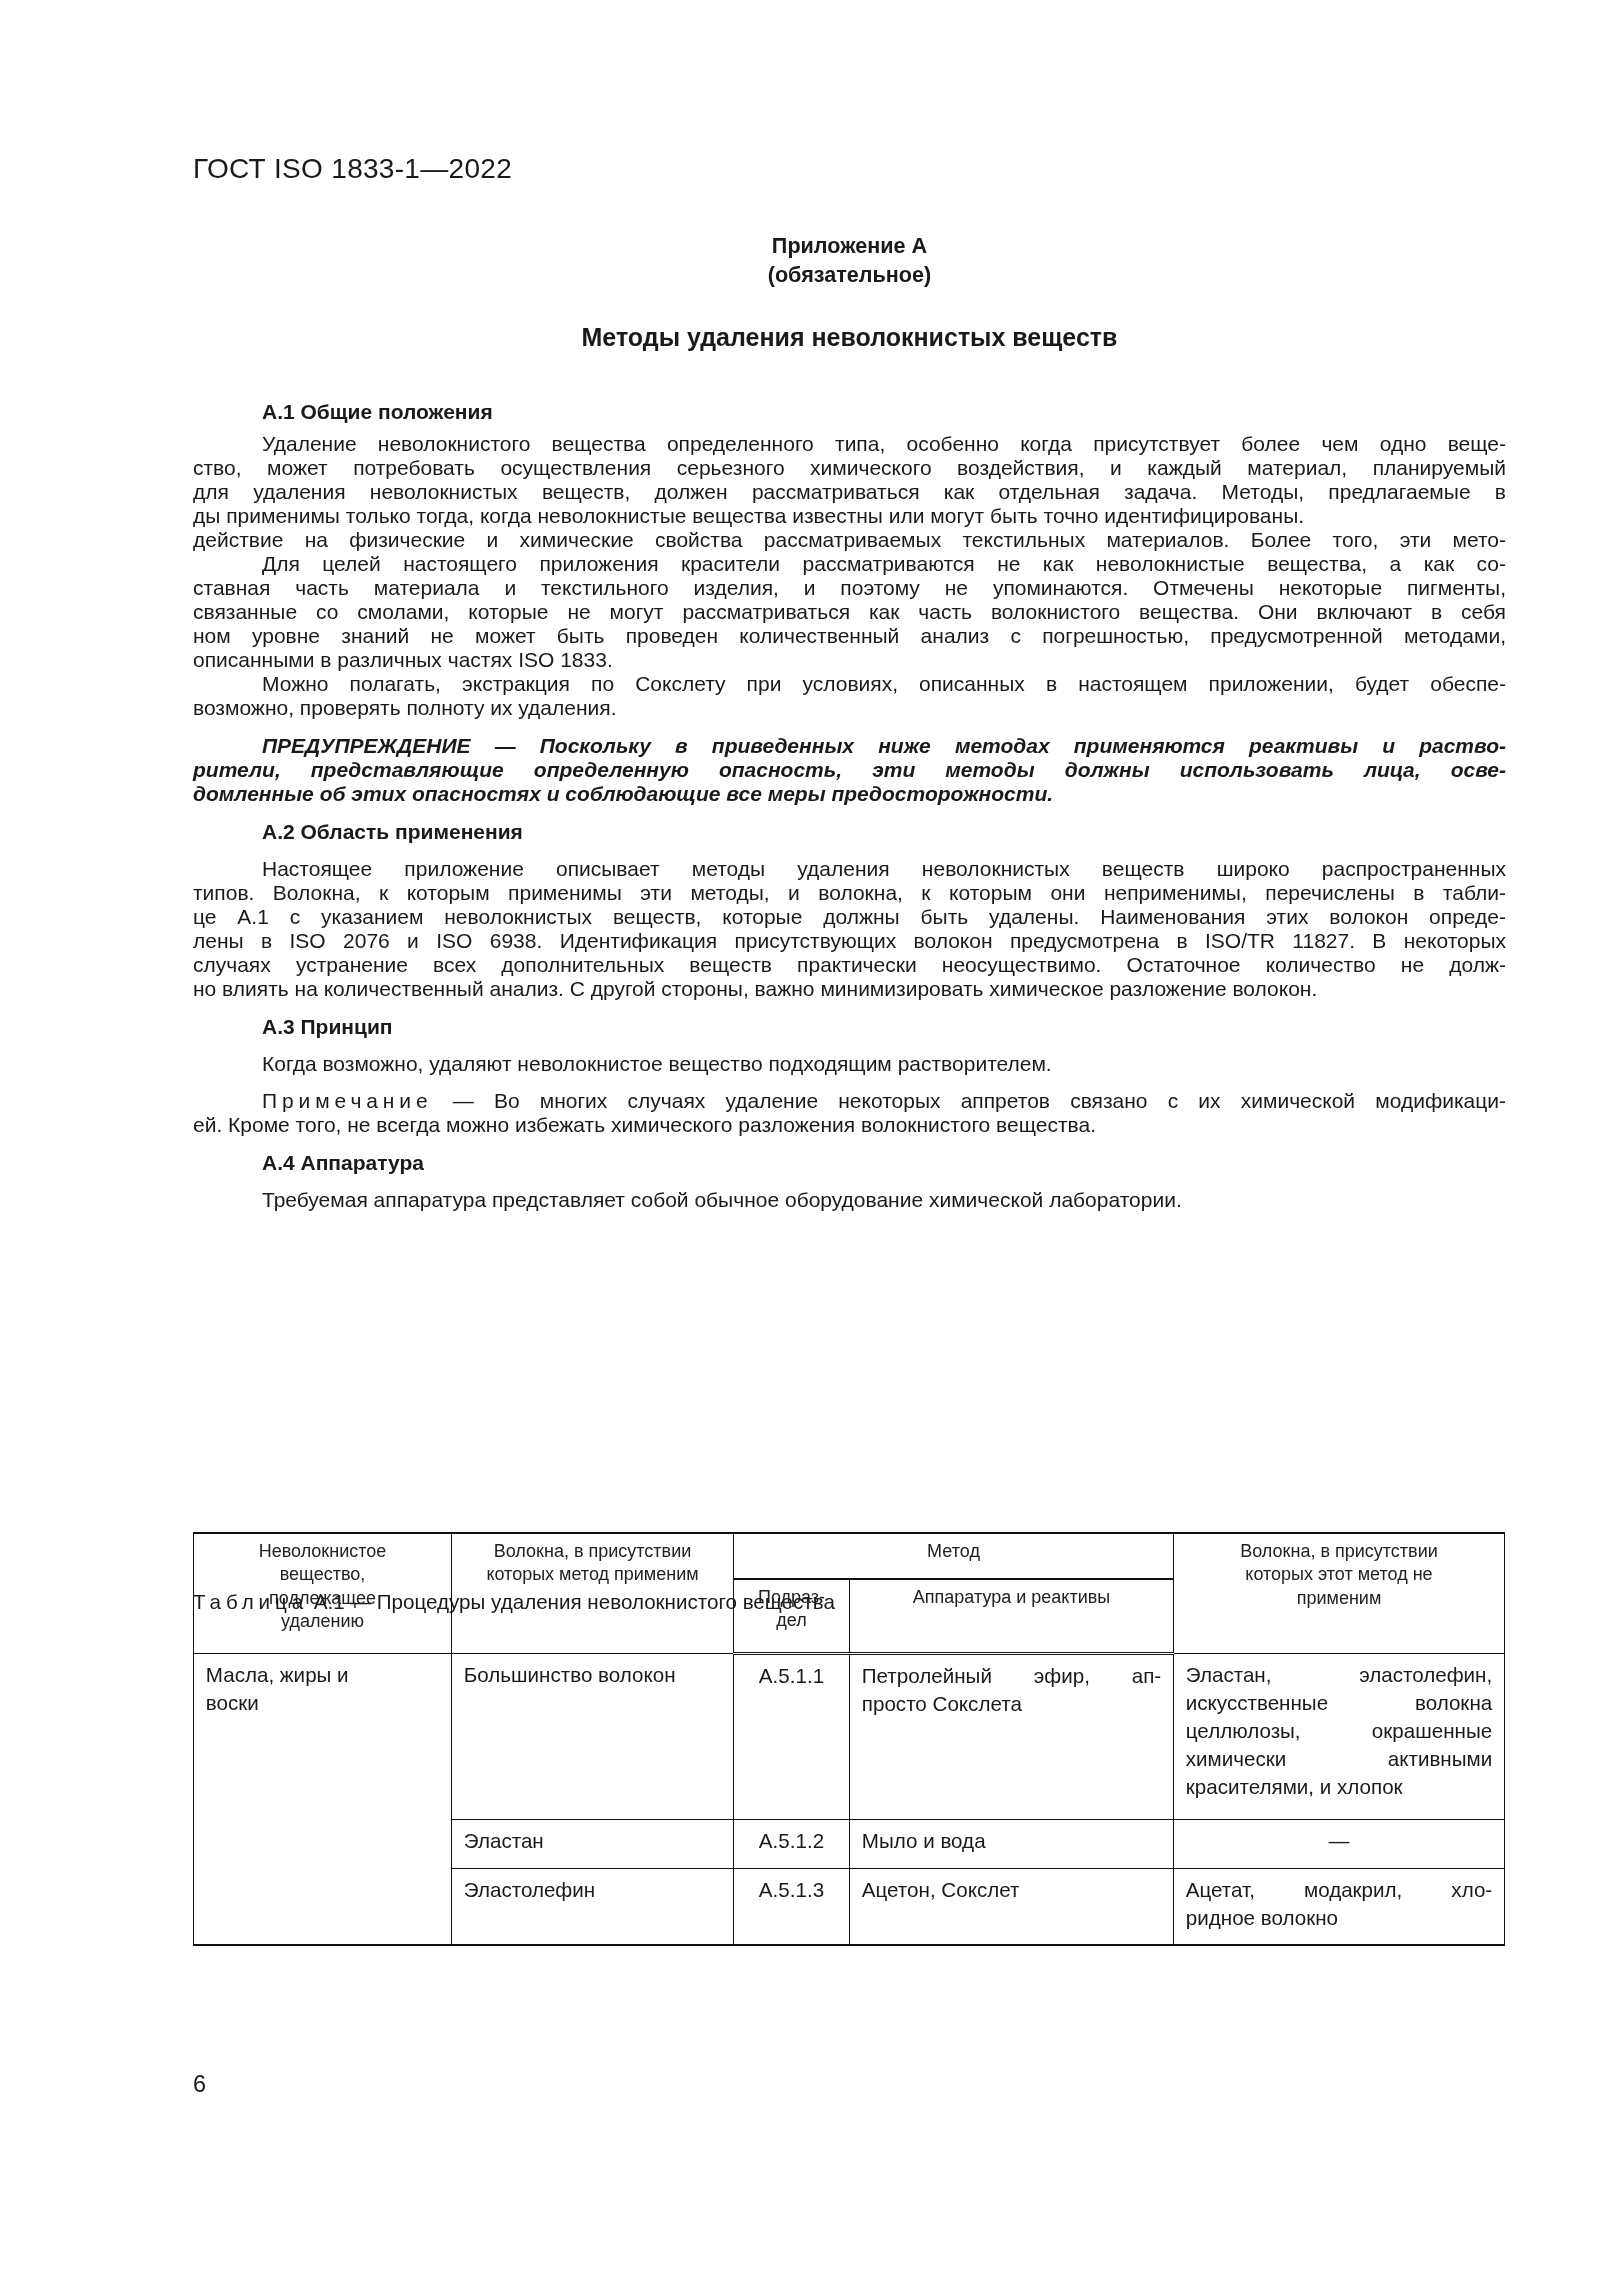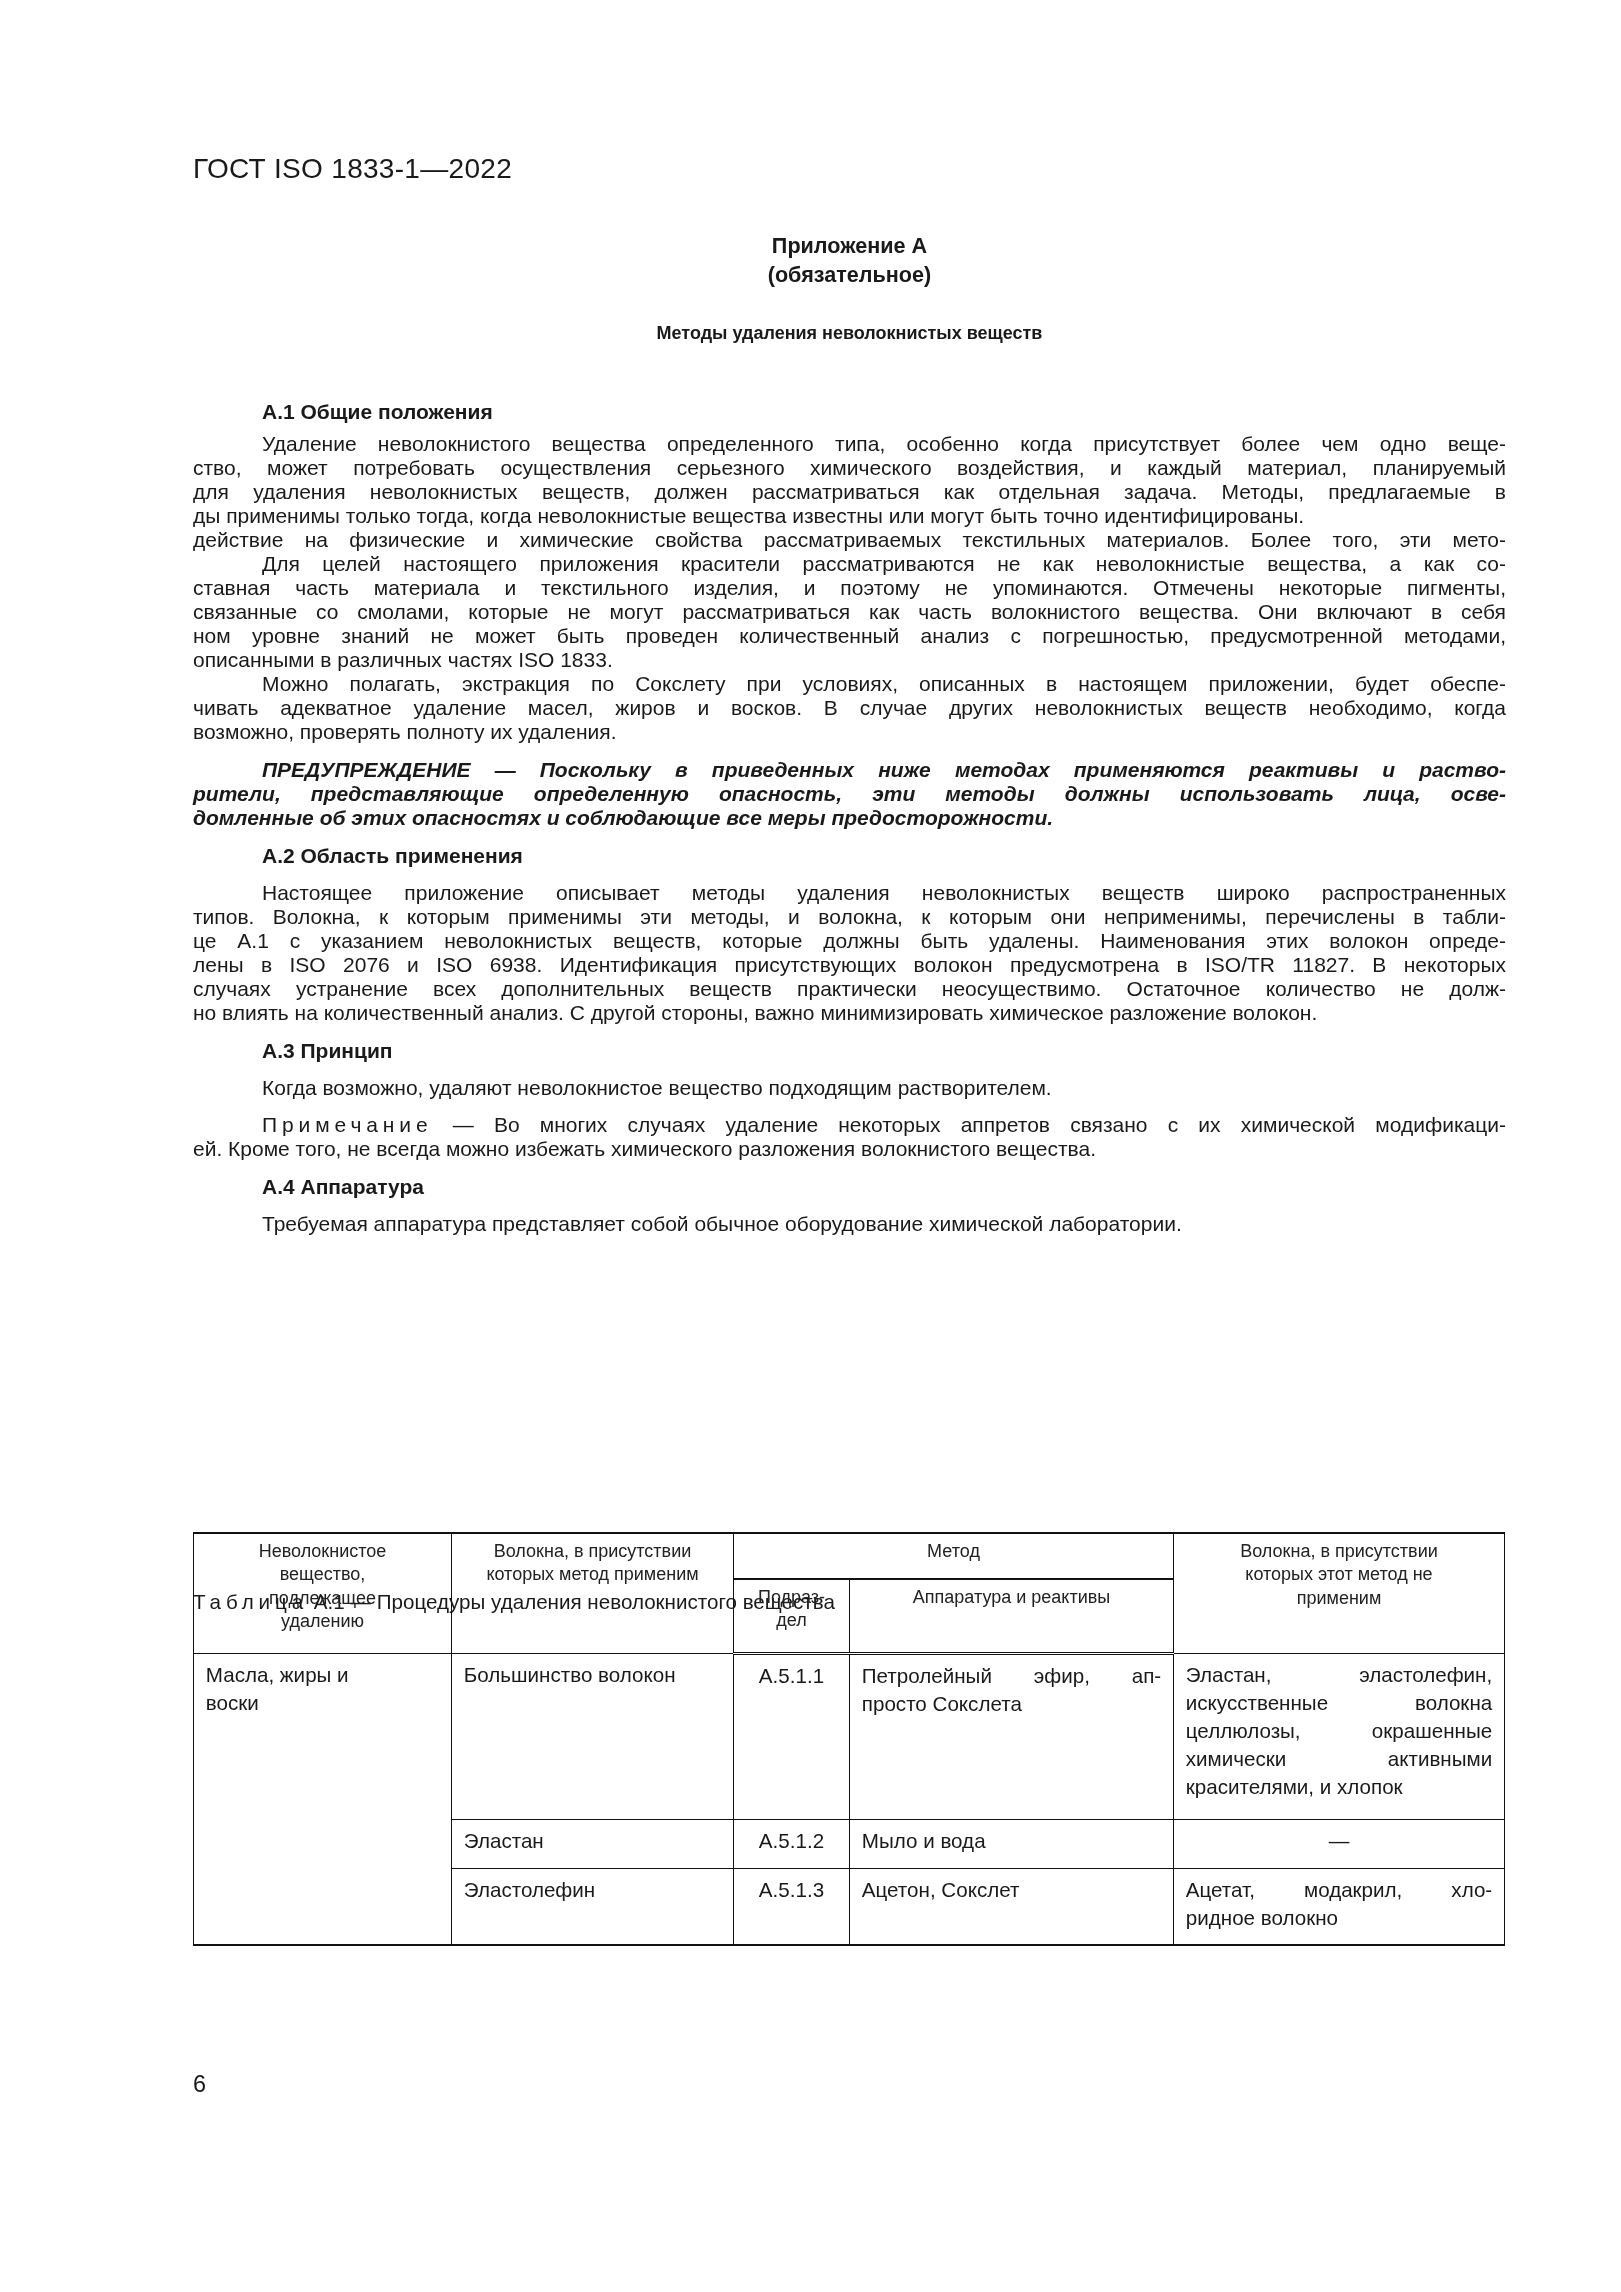--- a/index.html
+++ b/index.html
@@ -2,21 +2,21 @@
 <html><head>
 <meta charset="utf-8">
 <style>
   html, body { margin: 0; padding: 0; background: #ffffff; }
   body { width: 1621px; height: 2293px; position: relative; overflow: hidden;
          font-family: "Liberation Sans", "DejaVu Sans", sans-serif; color: #1a1a1a; }
   .abs { position: absolute; }
   .doc-code { left: 193px; top: 153px; font-size: 28px; font-weight: normal; letter-spacing: 0.3px; }
   .center { left: 193px; width: 1313px; text-align: center; font-weight: bold; }
   .annex { top: 231px; font-size: 21.6px; line-height: 29px; }
-  .title { top: 323px; font-size: 18px; }
+  .title { top: 323px; font-size: 25px; }
   .col { left: 193px; width: 1313px; font-size: 21px; line-height: 24px; }
   .ln { display: block; white-space: nowrap; text-align: justify; text-align-last: justify; height: 24px; }
   .ln.last { text-align-last: left; }
   .ln.indent { padding-left: 69px; }
   .sec-h { font-weight: bold; padding-left: 69px; height: 23.5px; }
   .gap-s { height: 8.8px; }
   .gap-m { height: 13.7px; }
   .warn .ln { font-weight: bold; font-style: italic; }
   .spaced { letter-spacing: 4.9px; }
   .caption { left: 193px; top: 1590px; font-size: 20.6px; }
@@ -56,21 +56,20 @@
   </div>
   <div>
     <span class="ln indent">Для целей настоящего приложения красители рассматриваются не как неволокнистые вещества, а как со-</span>
     <span class="ln">ставная часть материала и текстильного изделия, и поэтому не упоминаются. Отмечены некоторые пигменты,</span>
     <span class="ln">связанные со смолами, которые не могут рассматриваться как часть волокнистого вещества. Они включают в себя</span>
     <span class="ln">ном уровне знаний не может быть проведен количественный анализ с погрешностью, предусмотренной методами,</span>
     <span class="ln last">описанными в различных частях ISO 1833.</span>
   </div>
   <div>
     <span class="ln indent">Можно полагать, экстракция по Сокслету при условиях, описанных в настоящем приложении, будет обеспе-</span>
-    <span class="ln">чивать адекватное удаление масел, жиров и восков. В случае других неволокнистых веществ необходимо, когда</span>
     <span class="ln last">возможно, проверять полноту их удаления.</span>
   </div>
   <div class="gap-m"></div>
   <div class="warn">
     <span class="ln indent">ПРЕДУПРЕЖДЕНИЕ — Поскольку в приведенных ниже методах применяются реактивы и раство-</span>
     <span class="ln">рители, представляющие определенную опасность, эти методы должны использовать лица, осве-</span>
     <span class="ln last">домленные об этих опасностях и соблюдающие все меры предосторожности.</span>
   </div>
   <div class="gap-m"></div>
   <div class="sec-h">А.2  Область применения</div>

